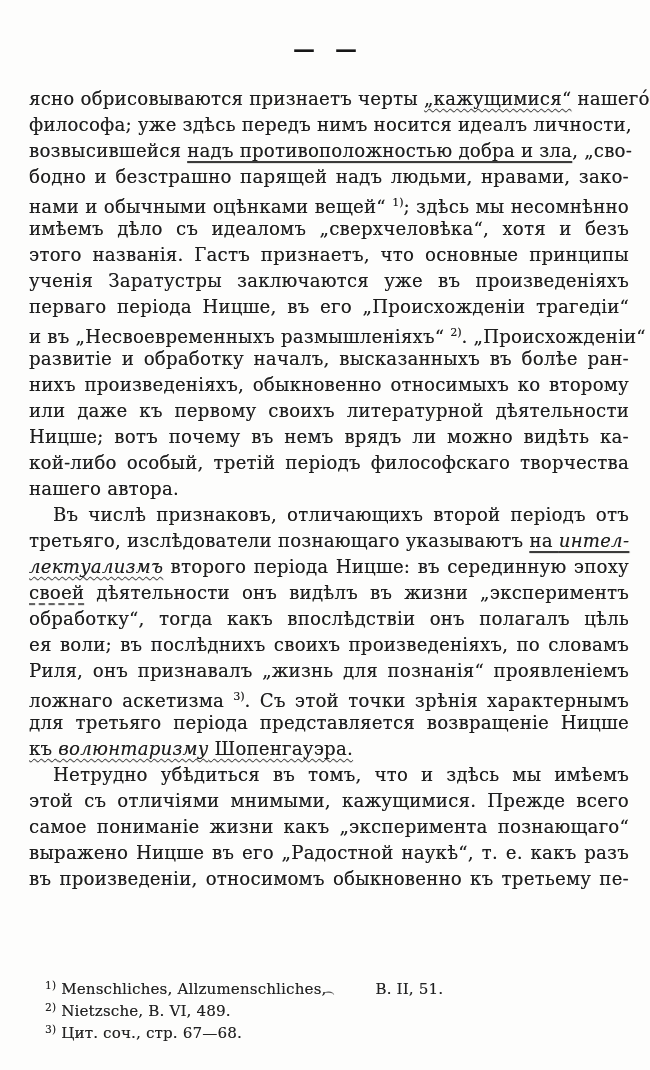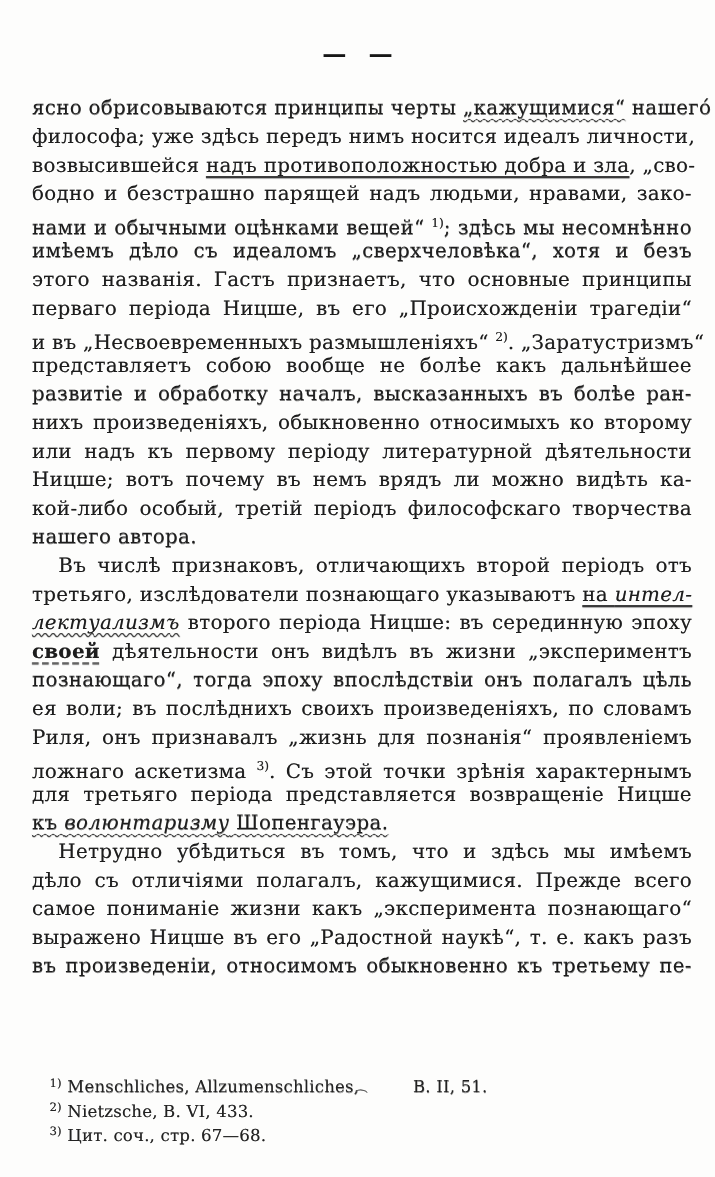--- a/index.html
+++ b/index.html
@@ -45,21 +45,20 @@
     text-decoration-color: rgba(45,45,45,0.8);
     text-decoration-skip-ink: none;
   }
   .i.u, .i.uw { font-style: italic; }
   .ud {
     text-decoration: underline dashed;
     text-decoration-thickness: 1.6px;
     text-underline-offset: 4px;
     text-decoration-color: rgba(80,80,80,0.65);
     text-decoration-skip-ink: none;
-    font-weight: bold;
   }
   .sup {
     font-size: 11px;
     vertical-align: 7px;
     letter-spacing: 0;
   }
   .footnotes {
     position: absolute; left: 45px; top: 974px; width: 560px;
     font-size: 15px; line-height: 22px; letter-spacing: 0.2px;
     color: #222;
@@ -78,55 +77,55 @@
 </head>
 <body>
 
 <div class="page-header">
   <span>—</span>
   <span>—</span>
 </div>
 
 <div class="text-block">
     <div>
-      <div class="line"><span class="">ясно обрисовываются принципы черты </span><span class="uw">„кажущимися“</span><span class=""> нашего́</span></div>
+      <div class="line"><span class="">ясно обрисовываются признаетъ черты </span><span class="uw">„кажущимися“</span><span class=""> нашего́</span></div>
       <div class="line"><span class="">философа; уже здѣсь передъ нимъ носится идеалъ личности,</span></div>
       <div class="line"><span class="">возвысившейся </span><span class="u">надъ противоположностью добра и зла</span><span class="">, „сво-</span></div>
       <div class="line"><span class="">бодно и безстрашно парящей надъ людьми, нравами, зако-</span></div>
       <div class="line"><span class="">нами и обычными оцѣнками вещей“ </span><span class="sup">1)</span><span class="">; здѣсь мы несомнѣнно</span></div>
       <div class="line"><span class="">имѣемъ дѣло съ идеаломъ „сверхчеловѣка“, хотя и безъ</span></div>
       <div class="line"><span class="">этого названія. Гастъ признаетъ, что основные принципы</span></div>
+      <div class="line"><span class="">ученія Заратустры заключаются уже въ произведеніяхъ</span></div>
       <div class="line"><span class="">перваго періода Ницше, въ его „Происхожденіи трагедіи“</span></div>
-      <div class="line"><span class="">и въ „Несвоевременныхъ размышленіяхъ“ </span><span class="sup">2)</span><span class="">. „Заратустризмъ“</span></div>
-      <div class="line"><span class="">представляетъ собою вообще не болѣе какъ дальнѣйшее</span></div>
+      <div class="line"><span class="">и въ „Несвоевременныхъ размышленіяхъ“ </span><span class="sup">2)</span><span class="">. „Происхожденіи“</span></div>
       <div class="line"><span class="">развитіе и обработку началъ, высказанныхъ въ болѣе ран-</span></div>
       <div class="line"><span class="">нихъ произведеніяхъ, обыкновенно относимыхъ ко второму</span></div>
-      <div class="line"><span class="">или надъ къ первому періоду литературной дѣятельности</span></div>
+      <div class="line"><span class="">или даже къ первому своихъ литературной дѣятельности</span></div>
       <div class="line"><span class="">Ницше; вотъ почему въ немъ врядъ ли можно видѣть ка-</span></div>
       <div class="line"><span class="">кой-либо особый, третій періодъ философскаго творчества</span></div>
       <div class="line last"><span class="">нашего автора.</span></div>
     </div>
     <div>
       <div class="line indent"><span class="">Въ числѣ признаковъ, отличающихъ второй періодъ отъ</span></div>
       <div class="line"><span class="">третьяго, изслѣдователи познающаго указываютъ </span><span class="u">на </span><span class="i u">интел-</span></div>
       <div class="line"><span class="i uw">лектуализмъ</span><span class=""> второго періода Ницше: въ серединную эпоху</span></div>
       <div class="line"><span class="ud">своей</span><span class=""> дѣятельности онъ видѣлъ въ жизни „экспериментъ</span></div>
-      <div class="line"><span class="">познающаго“, тогда эпоху впослѣдствіи онъ полагалъ цѣль</span></div>
+      <div class="line"><span class="">обработку“, тогда какъ впослѣдствіи онъ полагалъ цѣль</span></div>
       <div class="line"><span class="">ея воли; въ послѣднихъ своихъ произведеніяхъ, по словамъ</span></div>
       <div class="line"><span class="">Риля, онъ признавалъ „жизнь для познанія“ проявленіемъ</span></div>
       <div class="line"><span class="">ложнаго аскетизма </span><span class="sup">3)</span><span class="">. Съ этой точки зрѣнія характернымъ</span></div>
       <div class="line"><span class="">для третьяго періода представляется возвращеніе Ницше</span></div>
       <div class="line last"><span class="uw">къ </span><span class="i uw">волюнтаризму</span><span class="uw"> Шопенгауэра.</span></div>
     </div>
     <div>
       <div class="line indent"><span class="">Нетрудно убѣдиться въ томъ, что и здѣсь мы имѣемъ</span></div>
-      <div class="line"><span class="">дѣло съ отличіями полагалъ, кажущимися. Прежде всего</span></div>
+      <div class="line"><span class="">этой съ отличіями мнимыми, кажущимися. Прежде всего</span></div>
       <div class="line"><span class="">самое пониманіе жизни какъ „эксперимента познающаго“</span></div>
       <div class="line"><span class="">выражено Ницше въ его „Радостной наукѣ“, т. е. какъ разъ</span></div>
       <div class="line"><span class="">въ произведеніи, относимомъ обыкновенно къ третьему пе-</span></div>
     </div>
   </div>
 
 <div class="footnotes">
     <div class="footnote"><span class="fn-marker">1)</span><span class="">Menschliches, Allzumenschliches,</span><span class="squiggle">(</span><span class="gap"></span><span class="">B. II, 51.</span></div>
-    <div class="footnote"><span class="fn-marker">2)</span><span class="">Nietzsche, B. VI, 433.</span></div>
+    <div class="footnote"><span class="fn-marker">2)</span><span class="">Nietzsche, B. VI, 489.</span></div>
     <div class="footnote"><span class="fn-marker">3)</span><span class="">Цит. соч., стр. 67—68.</span></div>
   </div>
 
 </body></html>

